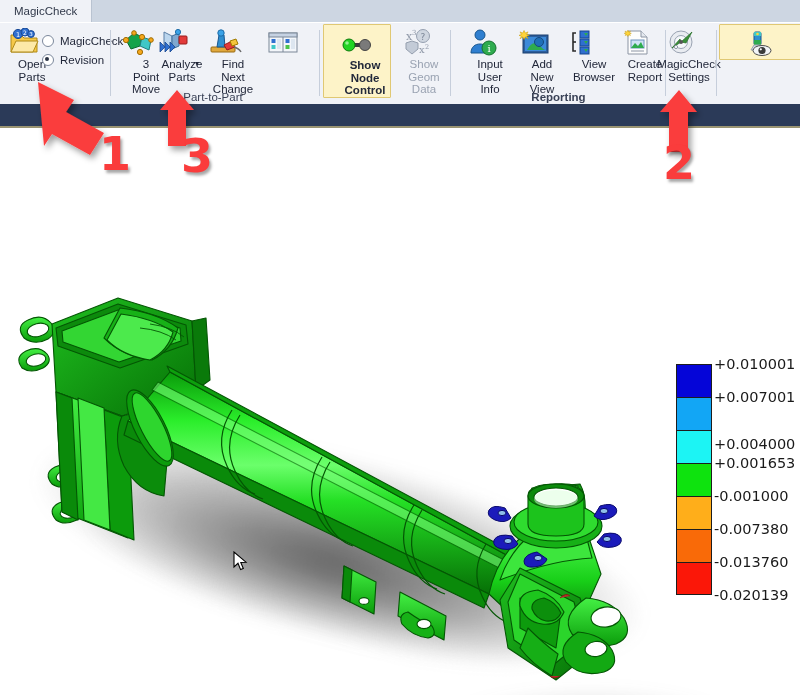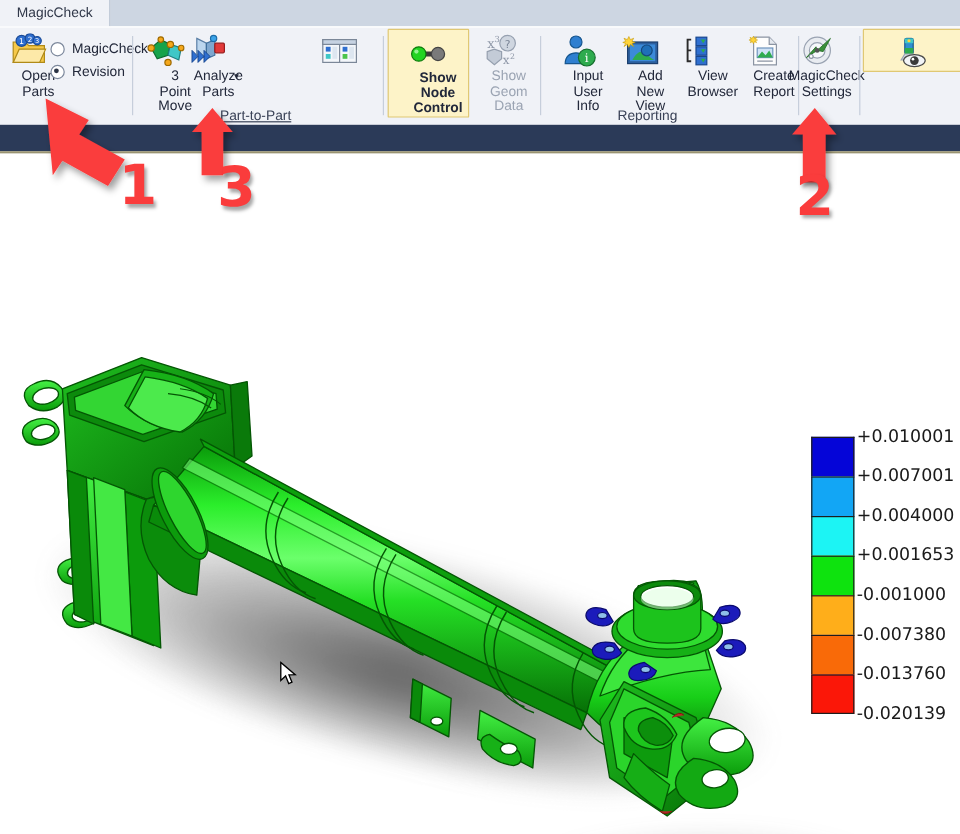--- a/index.html
+++ b/index.html
@@ -186,38 +186,52 @@
           <path d="M2 14l5 5-5 5z M7 14l5 5-5 5z M12 14l5 5-5 5z" fill="#2f6fd0" stroke="#17468f" stroke-width=".8"></path>
           <rect x="21" y="8" width="8" height="8" rx="1" fill="#e23a3a" stroke="#991c1c"></rect>
           <circle cx="20" cy="4" r="2.6" fill="#3ba3e8" stroke="#1d6ca8"></circle>
         </svg>
       </span>
       <span class="lbl">Analyze
 Parts</span>
       <span style="position:absolute;right:1px;bottom:13px;font-size:8px;color:#22283a;">▾</span>
     </div>
 
+    <div class="bigbtn" style="left:196px;width:58px;">
+      <span class="ico">
+        <svg width="34" height="28" viewBox="0 0 34 28">
+          <rect x="3" y="19" width="24" height="5" rx="1" fill="#e0a83c" stroke="#9a6b12"></rect>
+          <path d="M9 19l2-12h5l1 12z" fill="#2f8fd0" stroke="#17568f"></path>
+          <circle cx="13" cy="5" r="3.2" fill="#3ba3e8" stroke="#1d6ca8"></circle>
+          <path d="M16 17l8-4 3 6-8 3z" fill="#e23a3a" stroke="#9a1c1c"></path>
+          <path d="M22 13l6-2 2 5-6 2z" fill="#f5c53c" stroke="#a07b00"></path>
+          <path d="M26 19c3 1 6 3 7 5" stroke="#6b6b6b" fill="none" stroke-width="1.4"></path>
+        </svg>
+      </span>
+      <span class="lbl">Find Next
+Change</span>
+    </div>
 
     <div class="bigbtn" style="left:250px;width:66px;">
       <span class="ico">
         <svg width="34" height="28" viewBox="0 0 34 28">
           <rect x="3" y="5" width="28" height="19" fill="#f3f6fa" stroke="#7b8798"></rect>
           <rect x="3" y="5" width="28" height="4" fill="#c6d2e2" stroke="#7b8798"></rect>
           <line x1="17" y1="9" x2="17" y2="24" stroke="#7b8798"></line>
           <rect x="5.5" y="11" width="4" height="4" fill="#2f6fd0"></rect>
           <rect x="5.5" y="17" width="4" height="4" fill="#3fc7c7"></rect>
           <rect x="19.5" y="11" width="4" height="4" fill="#2f6fd0"></rect>
           <rect x="19.5" y="17" width="4" height="4" fill="#4cc44c"></rect>
           <rect x="11" y="11" width="4" height="10" fill="#dde6f0"></rect>
           <rect x="25" y="11" width="4" height="10" fill="#dde6f0"></rect>
         </svg>
       </span>
     </div>
 
-    <div class="grouplabel" style="left:113px;width:200px;text-decoration:underline;">Part-to-Part</div>
+    <div class="grouplabel" style="left:113px;width:200px;">Part-to-Part</div>
 
     <div class="sep" style="left:319px;"></div>
 
     <div class="bigbtn hl" style="left:323px;width:58px;font-weight:bold;">
       <span class="ico">
         <svg width="34" height="24" viewBox="0 0 34 24">
           <line x1="9" y1="12" x2="25" y2="12" stroke="#3c3c3c" stroke-width="4"></line>
           <circle cx="9" cy="12" r="6" fill="#22d422" stroke="#0c7a0c"></circle>
           <circle cx="25" cy="12" r="5.5" fill="#7a7a7a" stroke="#444"></circle>
           <circle cx="7" cy="10" r="1.8" fill="#9df59d" opacity=".9"></circle>
@@ -297,21 +311,21 @@
           <rect x="9" y="12" width="13" height="8" fill="#cfe2f5" stroke="#6e94bd"></rect>
           <path d="M9 20l4-5 3 3 3-4 3 6z" fill="#2eab4e"></path>
           <line x1="9" y1="23" x2="22" y2="23" stroke="#8b94a3"></line>
           <path d="M3 2l1.4 2.8L7.2 3.4 5.8 6.2 8.6 7 5.8 7.8 7.2 10.6 4.4 9.2 3 12 1.6 9.2l-2.8 1.4L-0.2 7.8-3 7l2.8-.8-1.4-2.8 2.8 1.4z" transform="translate(4,1) scale(.62)" fill="#ffd43b" stroke="#c79a00" stroke-width=".7"></path>
         </svg>
       </span>
       <span class="lbl">Create
 Report</span>
     </div>
 
-    <div class="grouplabel" style="left:436px;width:207px;">Reporting</div>
+    <div class="grouplabel" style="left:455px;width:207px;font-weight:bold;">Reporting</div>
 
     <div class="sep" style="left:665px;"></div>
 
     <div class="bigbtn" style="left:648px;width:66px;">
       <span class="ico">
         <svg width="32" height="28" viewBox="0 0 32 28">
           <circle cx="16" cy="14" r="11" fill="#e9ecf1" stroke="#9aa3b2"></circle>
           <circle cx="16" cy="14" r="6.5" fill="#f6f8fb" stroke="#9aa3b2"></circle>
           <path d="M16 14l11-10-6 11z" fill="#3a8f3a" stroke="#226b22" stroke-width=".7"></path>
           <path d="M16 14l-9 6 8-9z" fill="#3a8f3a" stroke="#226b22" stroke-width=".7"></path>
@@ -496,21 +510,21 @@
         <div class="band" style="background:#12a6f5"></div>
         <div class="band" style="background:#1cf4f4"></div>
         <div class="band" style="background:#0ee30e"></div>
         <div class="band" style="background:#ffae1a"></div>
         <div class="band" style="background:#f96a08"></div>
         <div class="band" style="background:#fb1708"></div>
       </div>
       <div class="leglabels">
         <div class="leglbl" style="top:0px;">+0.010001</div>
         <div class="leglbl" style="top:33px;">+0.007001</div>
-        <div class="leglbl" style="top:66px;">+0.004000</div>
+        <div class="leglbl" style="top:80px;">+0.004000</div>
         <div class="leglbl" style="top:99px;">+0.001653</div>
         <div class="leglbl" style="top:132px;text-align:right;">-0.001000</div>
         <div class="leglbl" style="top:165px;">-0.007380</div>
         <div class="leglbl" style="top:198px;">-0.013760</div>
         <div class="leglbl" style="top:231px;">-0.020139</div>
       </div>
     </div>
 
   </div>
 

